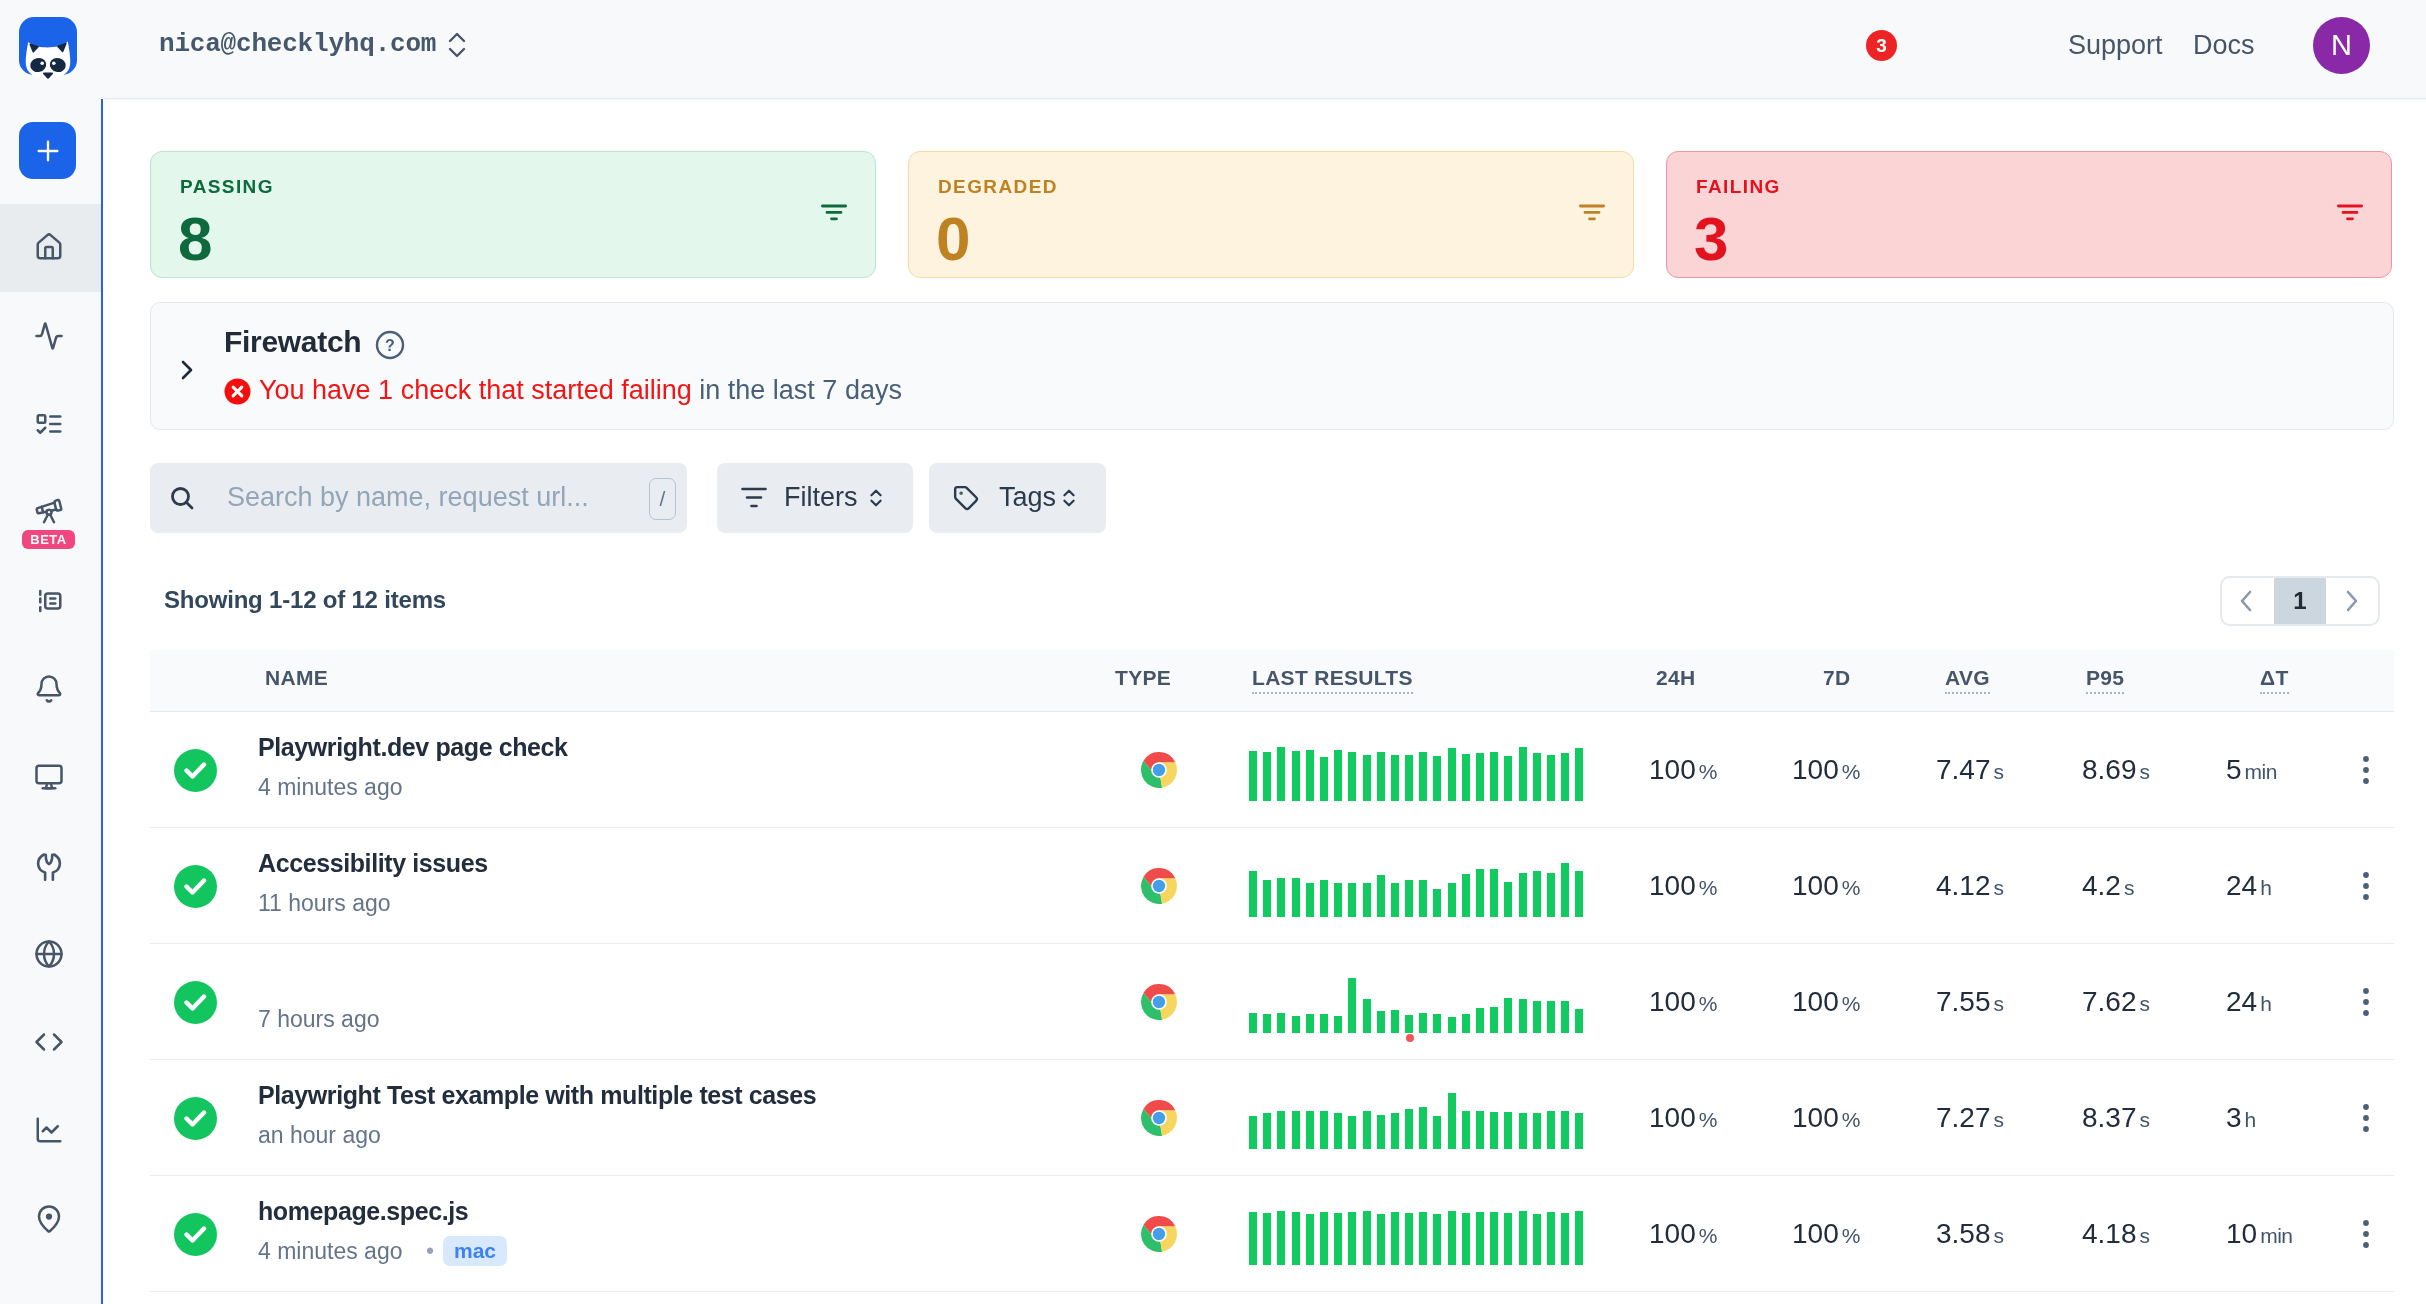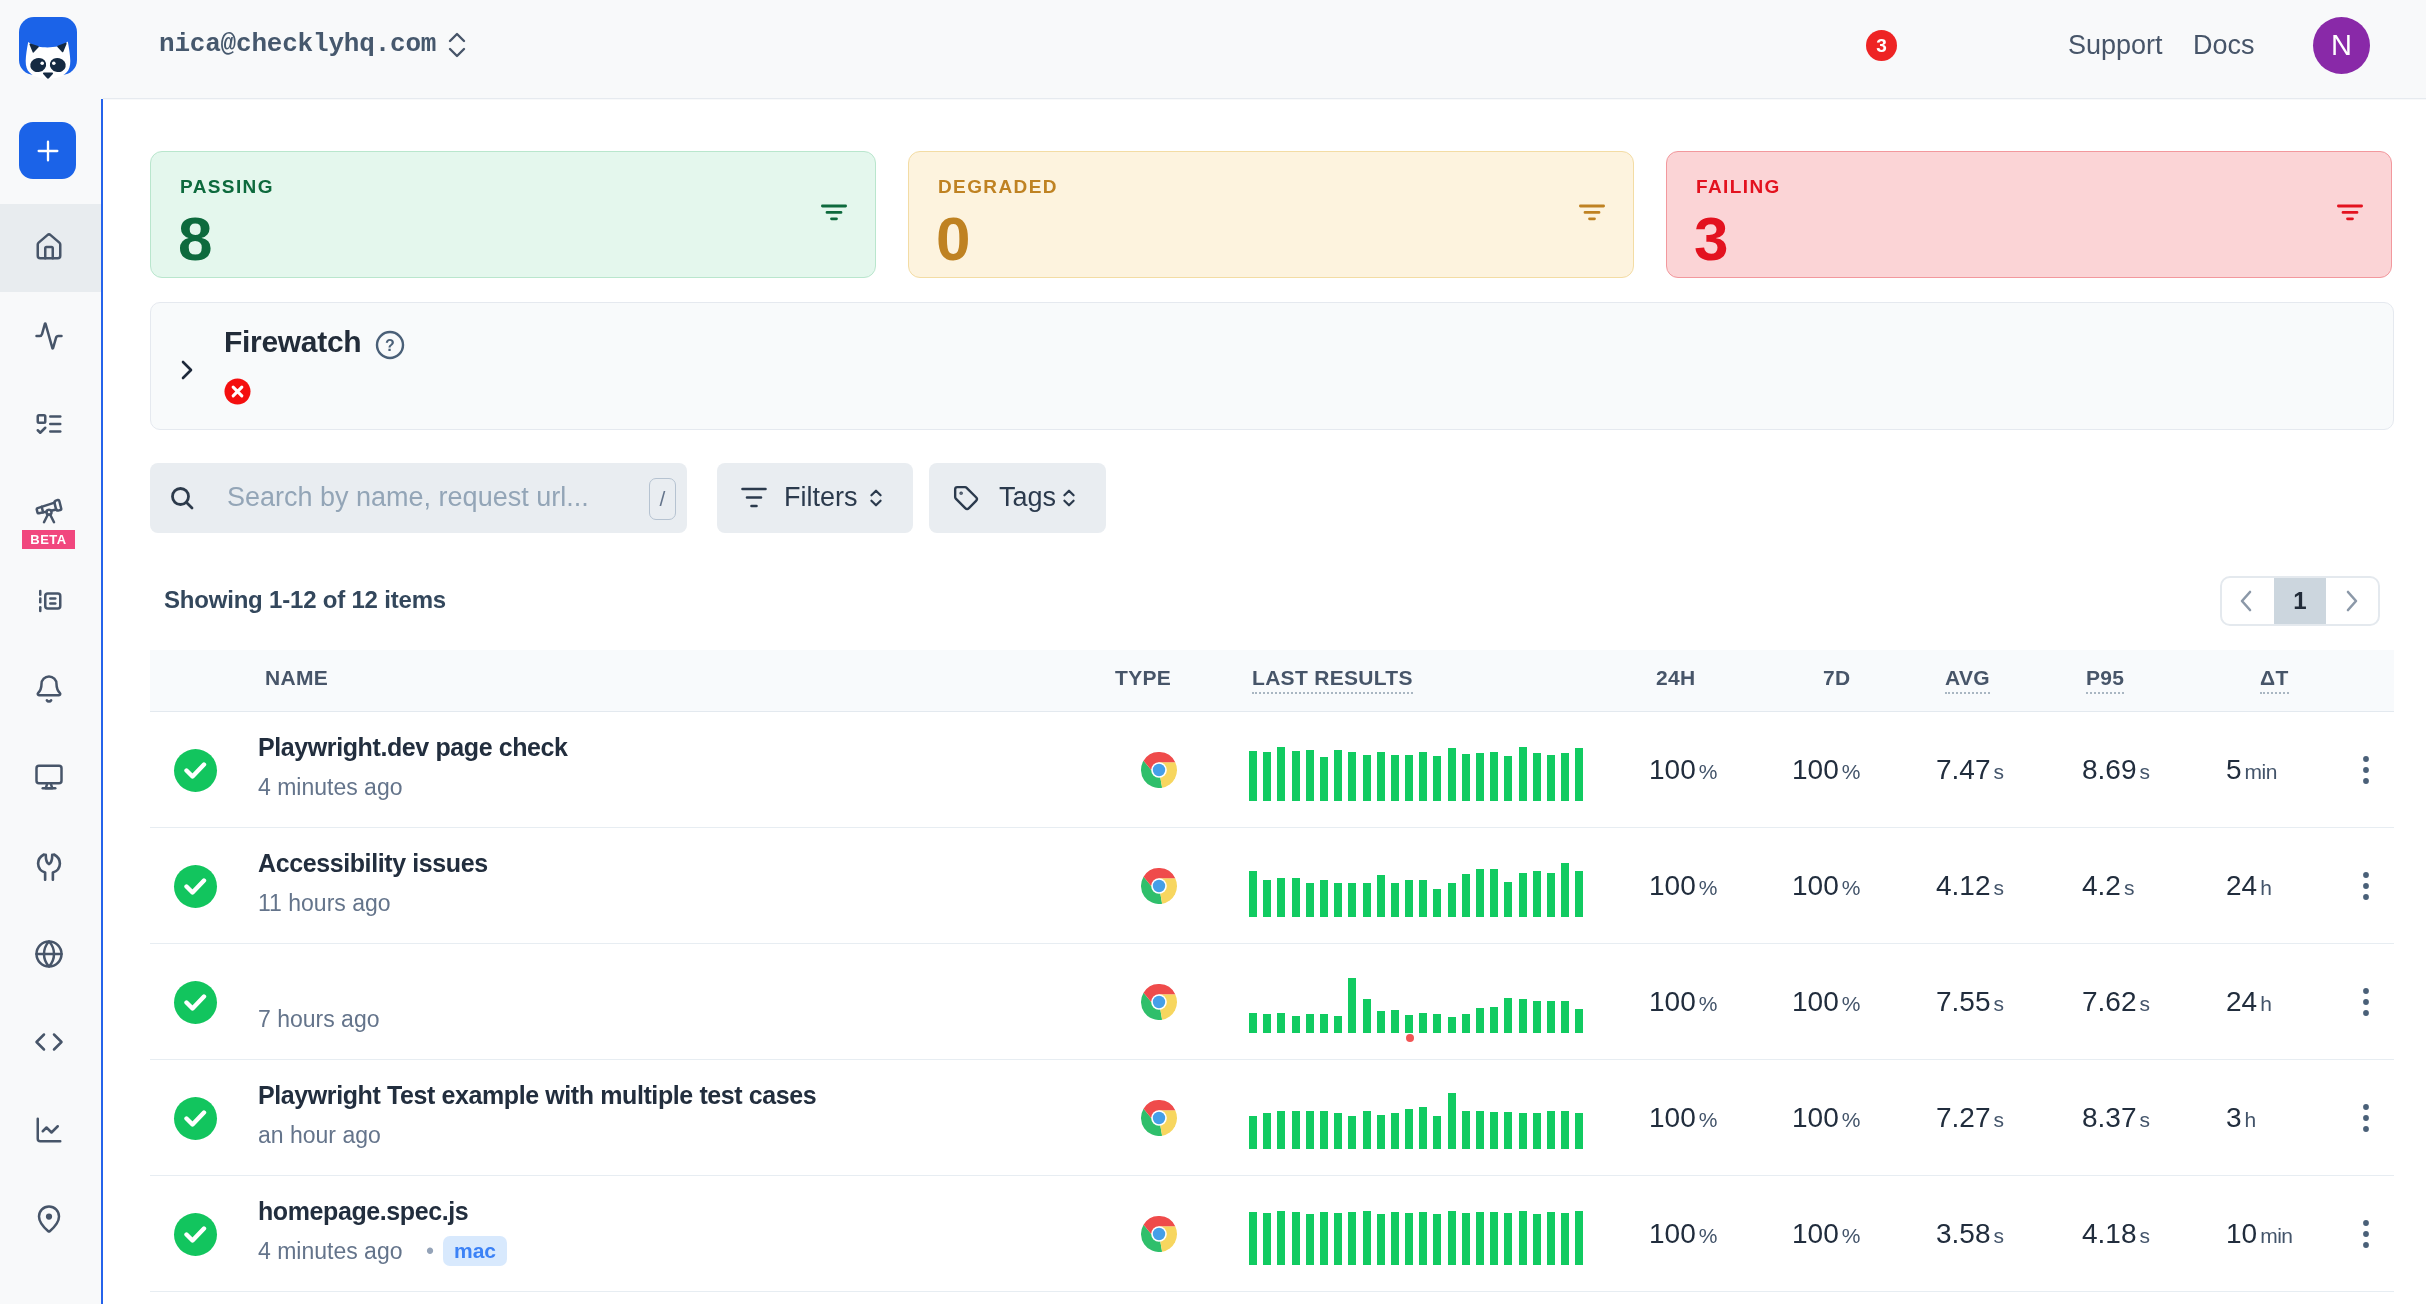--- a/index.html
+++ b/index.html
@@ -10,21 +10,21 @@
   #email { position:absolute; left:56px; top:0; height:99px; line-height:89px; font-size:26px; font-weight:bold; color:#46586d; letter-spacing:-0.2px;font-family:Liberation Mono, monospace;}
   .navlink { position:absolute; top:0; height:99px; line-height:90px; font-size:27px; color:#475569; }
   #badge3 { position:absolute; left:1763px; top:30px; width:31px; height:31px; border-radius:50%; background:#ee2424; color:#fff; font-size:19px; font-weight:bold; text-align:center; line-height:31px; }
   #avatar { position:absolute; left:2210px; top:17px; width:57px; height:57px; border-radius:50%; background:#8929a8; color:#fff; font-size:29px; text-align:center; line-height:57px; }
   
   #sidebar { position:absolute; left:0; top:0; width:103px; height:1304px; background:#f8f9fa; }
   #sideline { position:absolute; left:101px; top:99px; width:2px; height:1205px; background:#2563eb; }
   #activeband { position:absolute; left:0; top:204px; width:101px; height:88px; background:#e8ecef; }
   .sicon { position:absolute; left:34px; width:30px; height:30px; }
   #plusbtn { position:absolute; left:19px; top:122px; width:57px; height:57px; background:#1b63e8; border-radius:14px; }
-  #betabadge { position:absolute; left:22px; top:530px; width:53px; height:19px; background:#f1477e; border-radius:0; color:#fff; font-size:13px; font-weight:bold; text-align:center; line-height:19px; letter-spacing:0.5px; }
+  #betabadge { position:absolute; left:22px; top:530px; width:53px; height:19px; background:#f1477e; border-radius:6px; color:#fff; font-size:13px; font-weight:bold; text-align:center; line-height:19px; letter-spacing:0.5px; }
   
   #main { position:absolute; left:103px; top:100px; width:2323px; height:1204px; background:#ffffff; }
   
   .card { position:absolute; top:151px; width:726px; height:127px; border-radius:12px; }
   .card .lbl { position:absolute; left:29px; top:24px; font-size:19px; font-weight:bold; letter-spacing:1.4px; }
   .card .num { position:absolute; left:27px; top:56px; font-size:62px; line-height:62px; font-weight:bold; }
   #card-pass { left:150px; background:#e4f7ed; border:1px solid #b9e6cd; color:#0d6a3d; }
   #card-degr { left:908px; background:#fdf3de; border:1px solid #f3dca4; color:#bf8222; }
   #card-fail { left:1666px; background:#fbd4d6; border:1px solid #f2989d; color:#e3121f;text-align:center; }
   .ficon { position:absolute; top:52px; right:28px; width:26px; height:20px; }
@@ -202,20 +202,21 @@
     </svg>
   <span id="fw-title">Firewatch</span>
   <svg class="abs" style="left:224px;top:27px" width="30" height="30" viewBox="0 0 30 30" fill="none">
       <circle cx="15" cy="15" r="13" stroke="#4a6078" stroke-width="2.4"></circle>
       <text x="15" y="21" font-size="16" font-weight="bold" fill="#4a6078" text-anchor="middle">?</text>
     </svg>
   <svg class="abs" style="left:73px;top:75px" width="27" height="27" viewBox="0 0 28 28">
       <circle cx="14" cy="14" r="13.5" fill="#f40f0f"></circle>
       <path d="M9.5 9.5 L18.5 18.5 M18.5 9.5 L9.5 18.5" stroke="#fff" stroke-width="3.2" stroke-linecap="round"></path>
     </svg>
+  <span id="fw-msg">You have 1 check that started failing<span class="gray"> in the last 7 days</span></span>
 </div>
 
 <div class="grayctl" id="searchbox">
   <svg class="abs" style="left:20px;top:23px" width="25" height="25" viewBox="0 0 25 25" fill="none" stroke="#2c3a4b" stroke-width="2.8" stroke-linecap="round">
       <circle cx="10.5" cy="10.5" r="8"></circle>
       <path d="M16.5 16.5 L22 22"></path>
     </svg>
   <span id="ph">Search by name, request url...</span>
   <div id="slashkey">/</div>
 </div>

